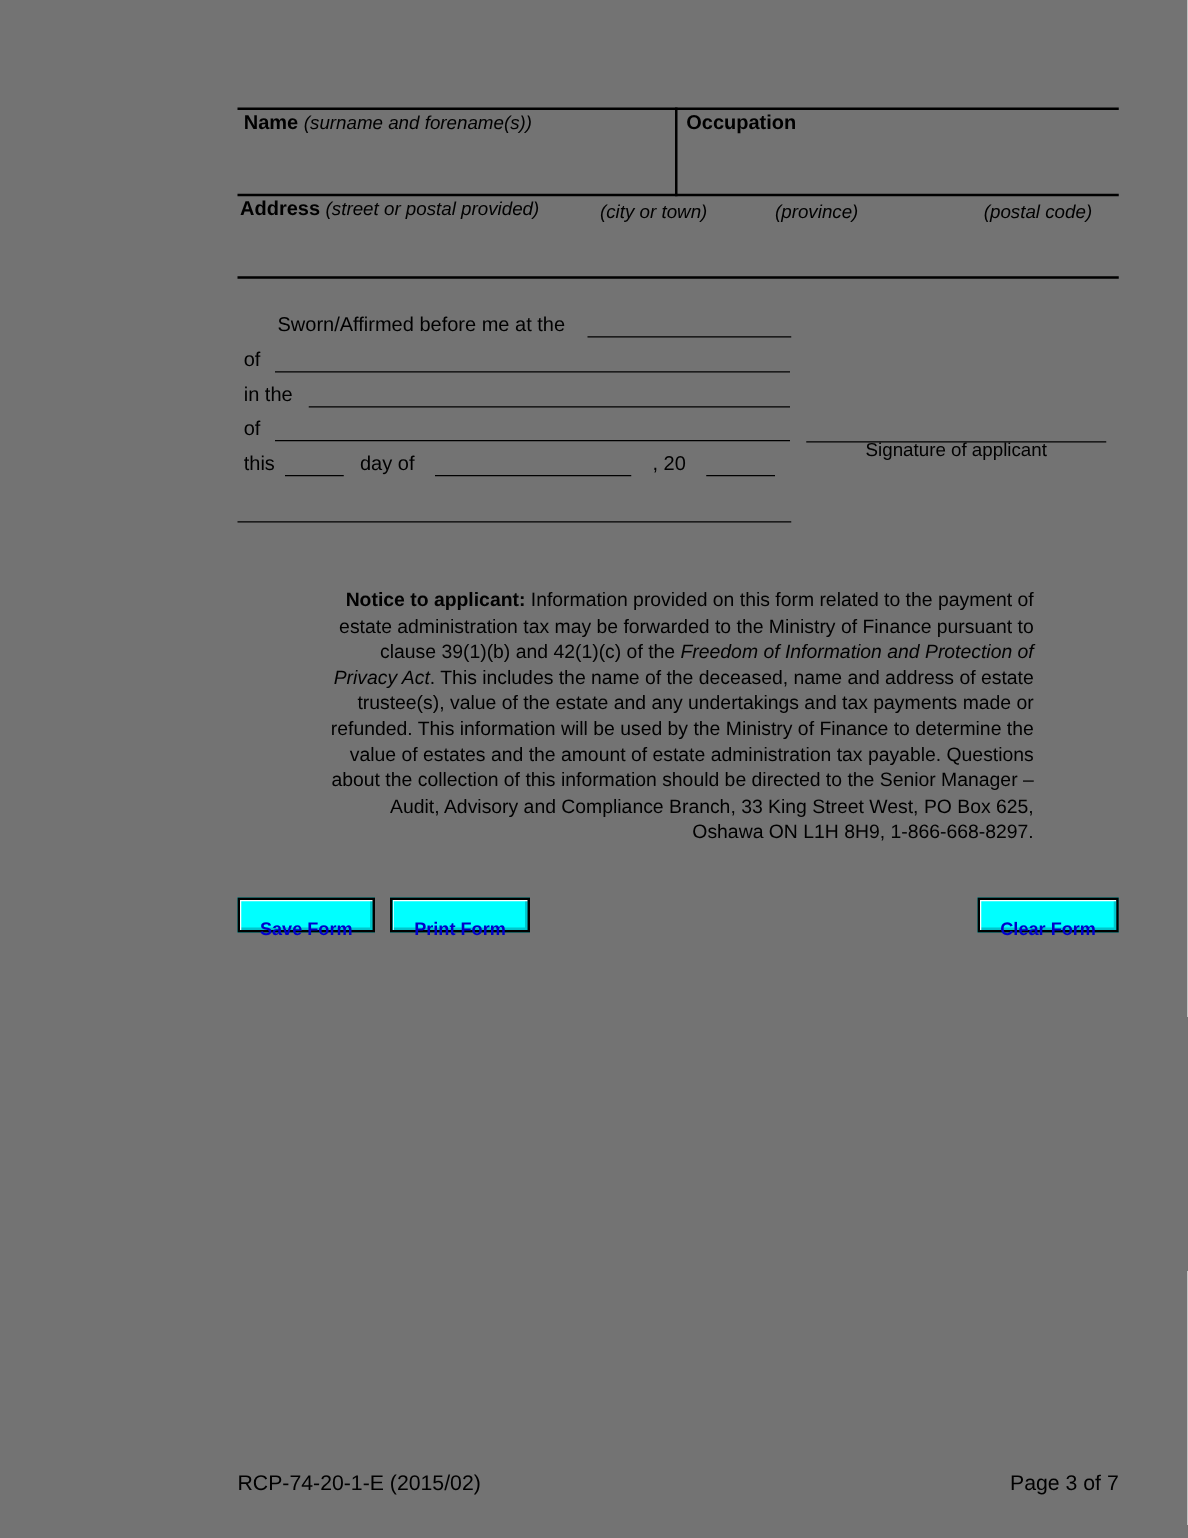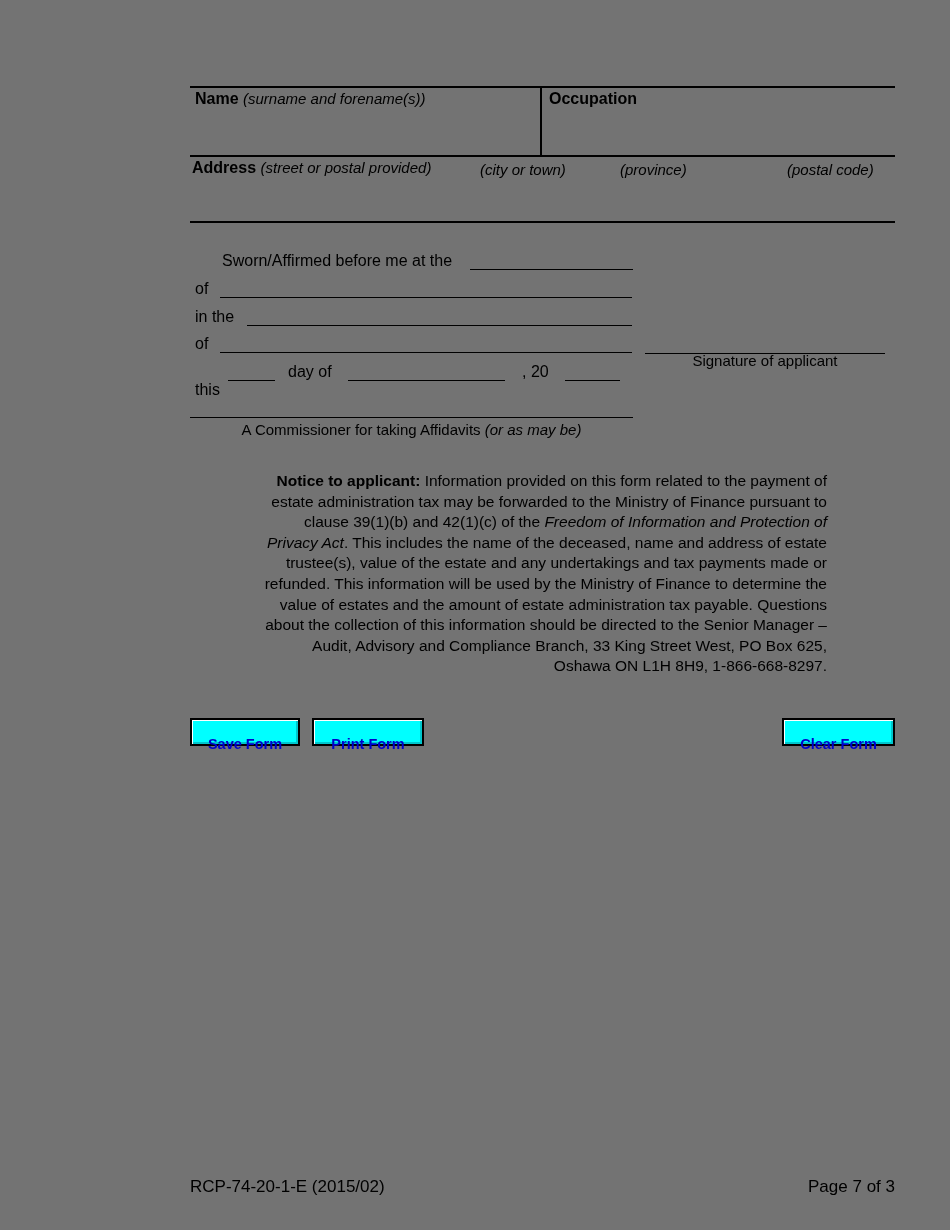--- a/index.html
+++ b/index.html
@@ -82,35 +82,34 @@
 
   <div class="jurat-text" style="left:195px; top:280px;">of</div>
   <input class="fill-line" style="left: 220px; top: 278px; width: 412px;" value="">
 
   <div class="jurat-text" style="left:195px; top:308px;">in the</div>
   <input class="fill-line" style="left: 247px; top: 306px; width: 385px;" value="">
 
   <div class="jurat-text" style="left:195px; top:335px;">of</div>
   <input class="fill-line" style="left: 220px; top: 333px; width: 412px;" value="">
 
-  <div class="jurat-text" style="left:195px; top:381px;text-align:center;">this</div>
+  <div class="jurat-text" style="left:195px; top:363px;text-align:center;">this</div>
   <input class="fill-line" style="left: 228px; top: 361px; width: 47px;" value="">
   <div class="jurat-text" style="left:288px; top:363px;">day of</div>
   <input class="fill-line" style="left: 348px; top: 361px; width: 157px;" value="">
   <div class="jurat-text" style="left:522px; top:363px;">, 20</div>
   <input class="fill-line" style="left: 565px; top: 361px; width: 55px;" value="">
 
   <input class="fill-line" style="left: 190px; top: 398px; width: 443px; border-bottom-width: 1.5px;" value="">
-  <div class="caption" style="left:190px; top:421px; width:443px;"><span>A Commissioner for taking Affidavits</span> <i>(or as may be)</i></div>
 
   <input class="fill-line" style="left: 645px; top: 334px; width: 240px; border-bottom-width: 1.5px;" value="">
   <div class="caption" style="left:645px; top:352px; width:240px; font-size:15px;">Signature of applicant</div>
 
   <div class="notice"><b>Notice to applicant:</b> <span>Information provided on this form related to the payment of estate administration tax may be forwarded to the Ministry of Finance pursuant to clause 39(1)(b) and 42(1)(c) of the</span> <i>Freedom of Information and Protection of Privacy Act</i><span>. This includes the name of the deceased, name and address of estate trustee(s), value of the estate and any undertakings and tax payments made or refunded. This information will be used by the Ministry of Finance to determine the value of estates and the amount of estate administration tax payable. Questions about the collection of this information should be directed to the Senior Manager – Audit, Advisory and Compliance Branch, 33 King Street West, PO Box 625, Oshawa ON L1H 8H9, 1-866-668-8297.</span></div>
 
   <button class="form-btn" style="left:190px; width:110px;">Save Form</button>
   <button class="form-btn" style="left:312px; width:112px;">Print Form</button>
   <button class="form-btn" style="left:782px; width:113px;">Clear Form</button>
 
   <div class="footer-text" style="left:190px;">RCP-74-20-1-E (2015/02)</div>
-  <div class="footer-text" style="left:745px; width:150px; text-align:right;">Page 7 of 3</div>
+  <div class="footer-text" style="left:745px; width:150px; text-align:right;">Page 3 of 7</div>
 
 </div>
 
 </body></html>

